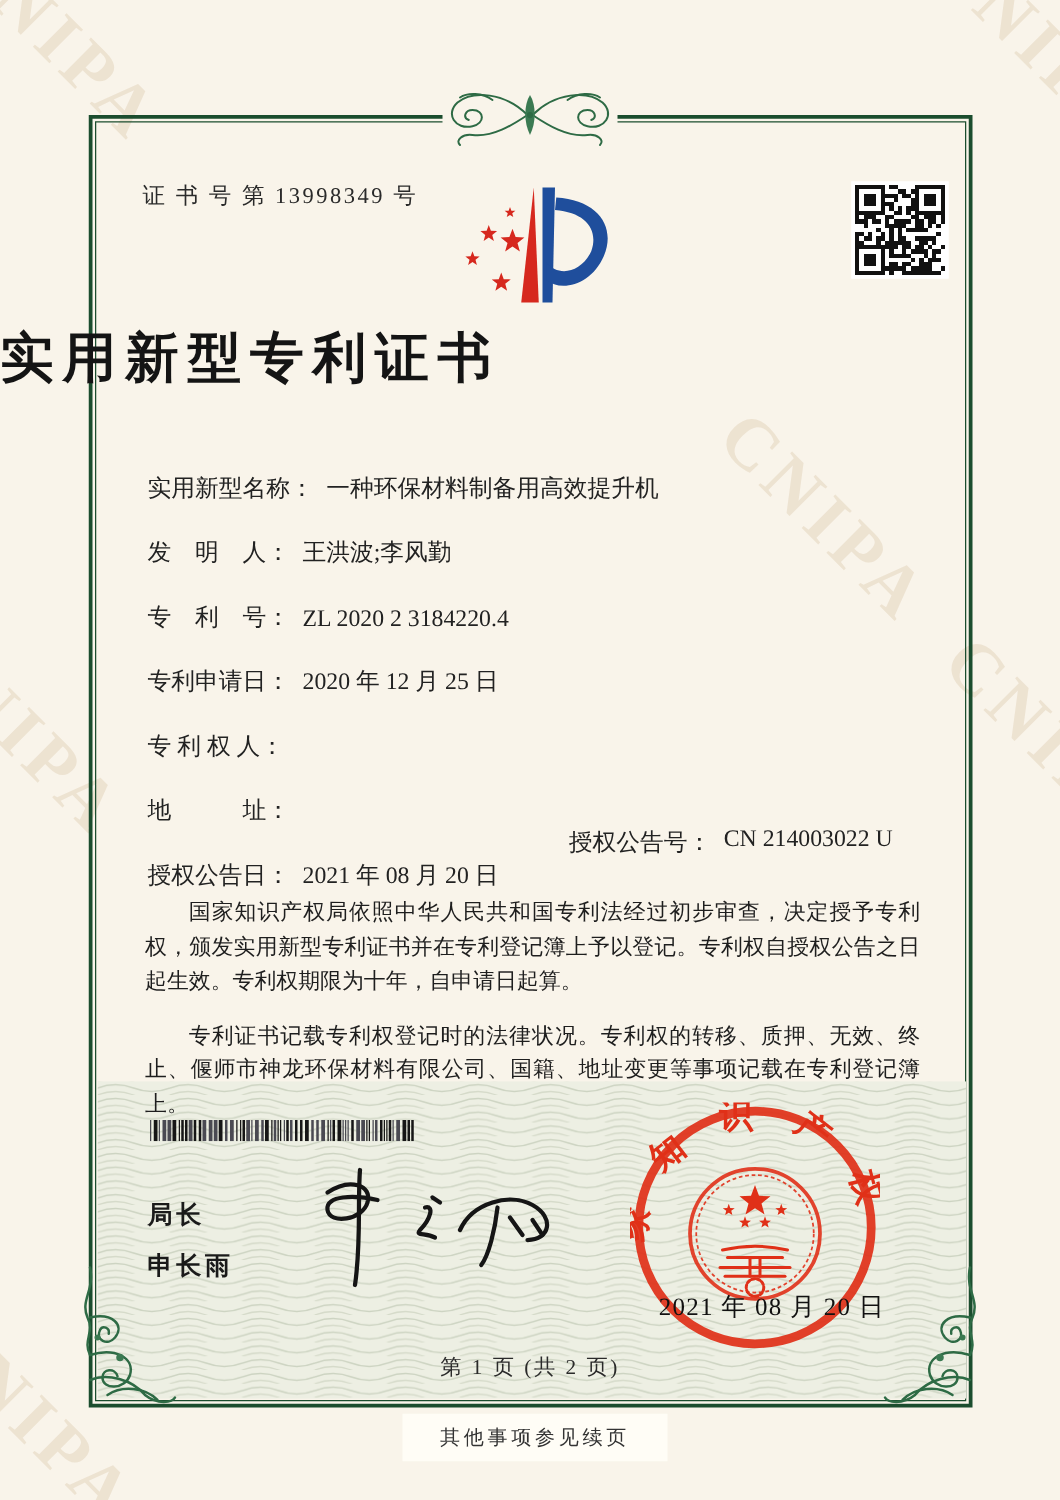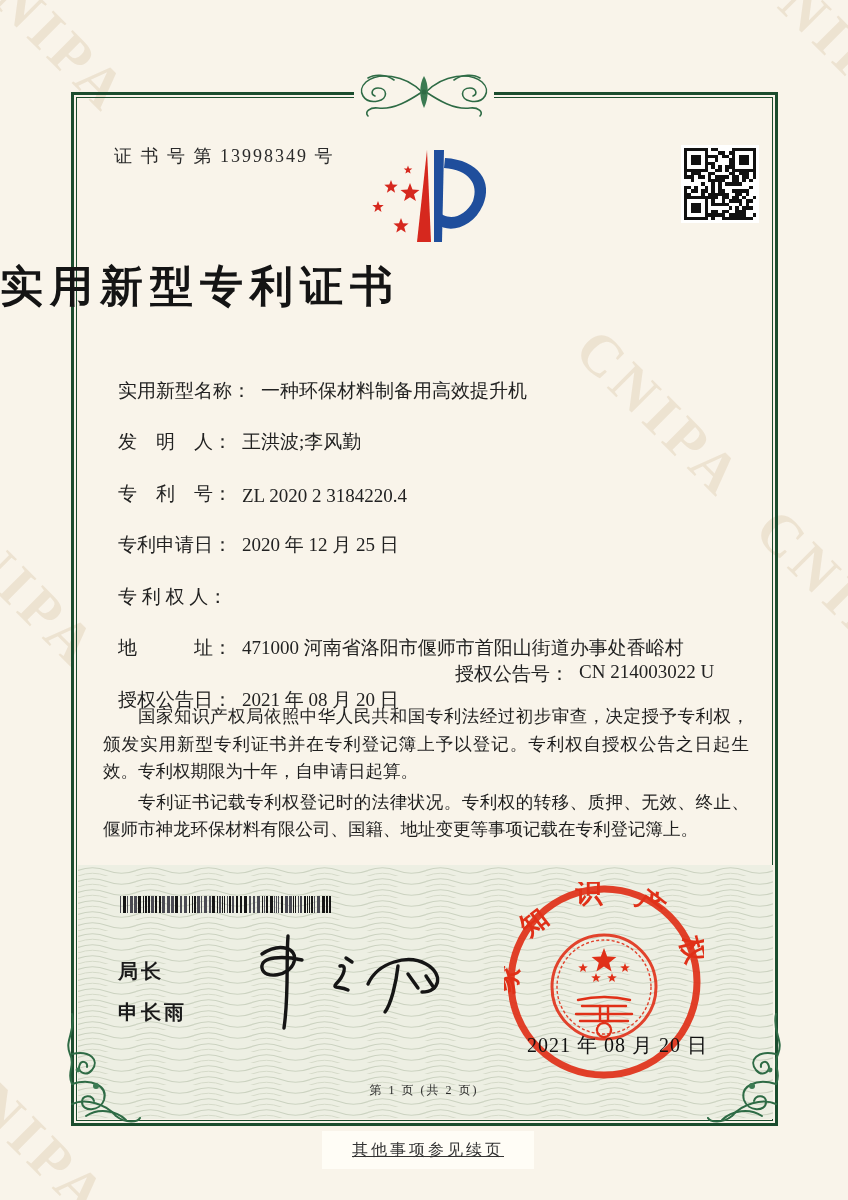--- a/index.html
+++ b/index.html
@@ -33,37 +33,37 @@
   
   .rows{position:absolute;left:118px;top:352px;width:600px;z-index:2;}
   .row{height:51.5px;font-size:19px;display:flex;align-items:flex-end;position:relative;}
   .row .lab{white-space:pre;}
   .row .val{margin-left:10px;white-space:pre;}
   .grant-no{position:absolute;left:337px;top:0;display:flex;}
 
   
   .body-text{position:absolute;left:100px;top:700px;width:652px;font-size:17.5px;
              line-height:27.6px;z-index:2;color:#1e1e1e;}
-  .body-text p{margin:3px;text-indent:2em;text-align:justify;}
+  .body-text p{margin:16px;text-indent:2em;text-align:justify;}
 
   
   .barcode{position:absolute;left:120px;top:896px;z-index:2;}
   .sig-block{position:absolute;left:118px;top:958px;z-index:2;
              font-family:"Liberation Sans","DejaVu Sans",sans-serif;font-size:20px;
              letter-spacing:3px;color:#1a1a1a;font-weight:bold;}
   .sig-block div{margin-bottom:14px;}
   .signature{position:absolute;left:228px;top:932px;z-index:2;}
   .seal{position:absolute;left:504px;top:882px;z-index:2;}
   .seal-date{position:absolute;left:527px;top:1032px;z-index:4;font-size:20px;
              letter-spacing:1px;color:#111;white-space:pre;}
-  .pageno{position:absolute;left:0;top:1082px;width:100%;text-align:center;font-size:12px;
+  .pageno{position:absolute;left:0;top:1082px;width:100%;text-align:center;font-size:17px;
           letter-spacing:2px;color:#2a2a2a;z-index:2;}
   .foot-note{position:absolute;left:322px;top:1131px;width:212px;height:38px;background:#fffdf6;
              z-index:2;display:flex;align-items:center;justify-content:center;font-size:16px;
-             letter-spacing:3px;color:#333;text-decoration:underline;}
+             letter-spacing:3px;color:#333;}
   svg{display:block;}
 </style>
 </head>
 <body>
 
 <div class="wm" style="left:-95px;top:-5px;">CNIPA</div>
 <div class="wm" style="left:690px;top:0px;">CNIPA</div>
 <div class="wm" style="left:520px;top:380px;">CNIPA</div>
 <div class="wm" style="left:-125px;top:550px;">CNIPA</div>
 <div class="wm" style="left:700px;top:560px;">CNIPA</div>
@@ -411,21 +411,20 @@
   </div>
   <div class="row">
     <span class="lab">专利申请日：</span>
     <span class="val">2020 年 12 月 25 日</span>
   </div>
   <div class="row">
     <span class="lab">专 利 权 人：</span>
   </div>
   <div class="row">
     <span class="lab">地　　　址：</span>
-    <span class="val">471000 河南省洛阳市偃师市首阳山街道办事处香峪村</span>
   </div>
   <div class="row">
     <span class="lab">授权公告日：</span>
     <span class="val">2021 年 08 月 20 日</span>
     <span class="grant-no">
       <span class="lab">授权公告号：</span>
       <span class="val">CN 214003022 U</span>
     </span>
   </div>
 </div>

